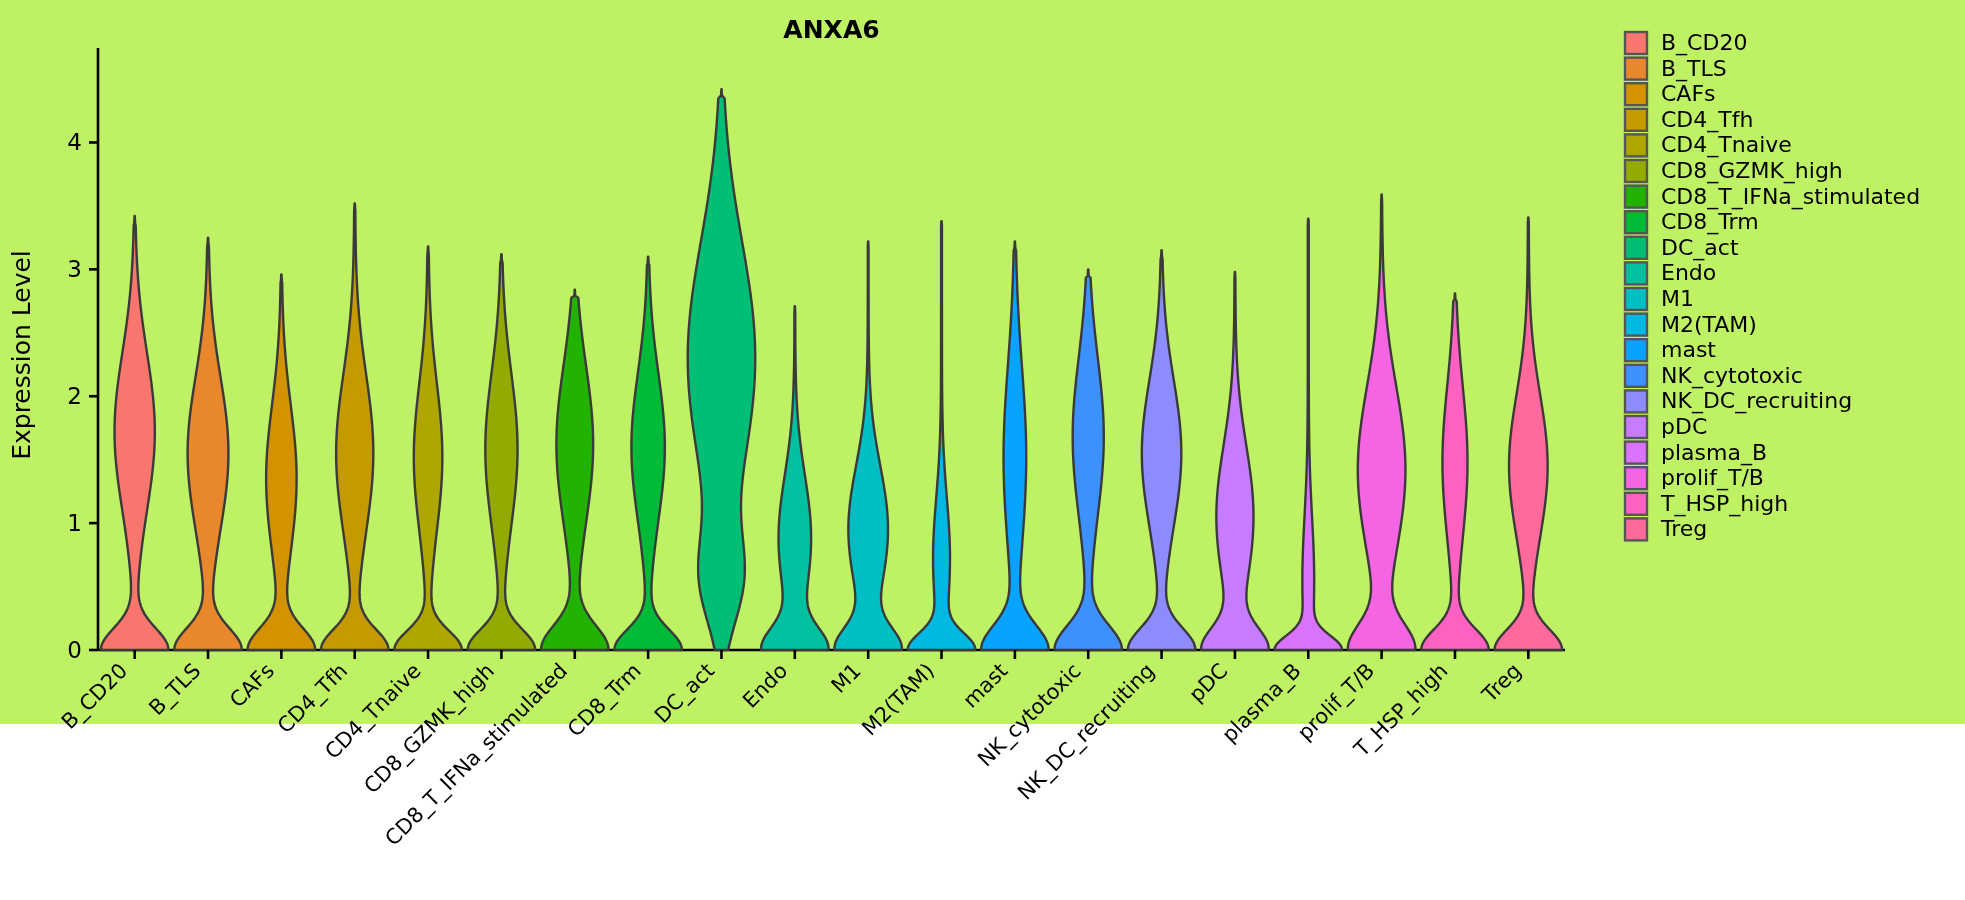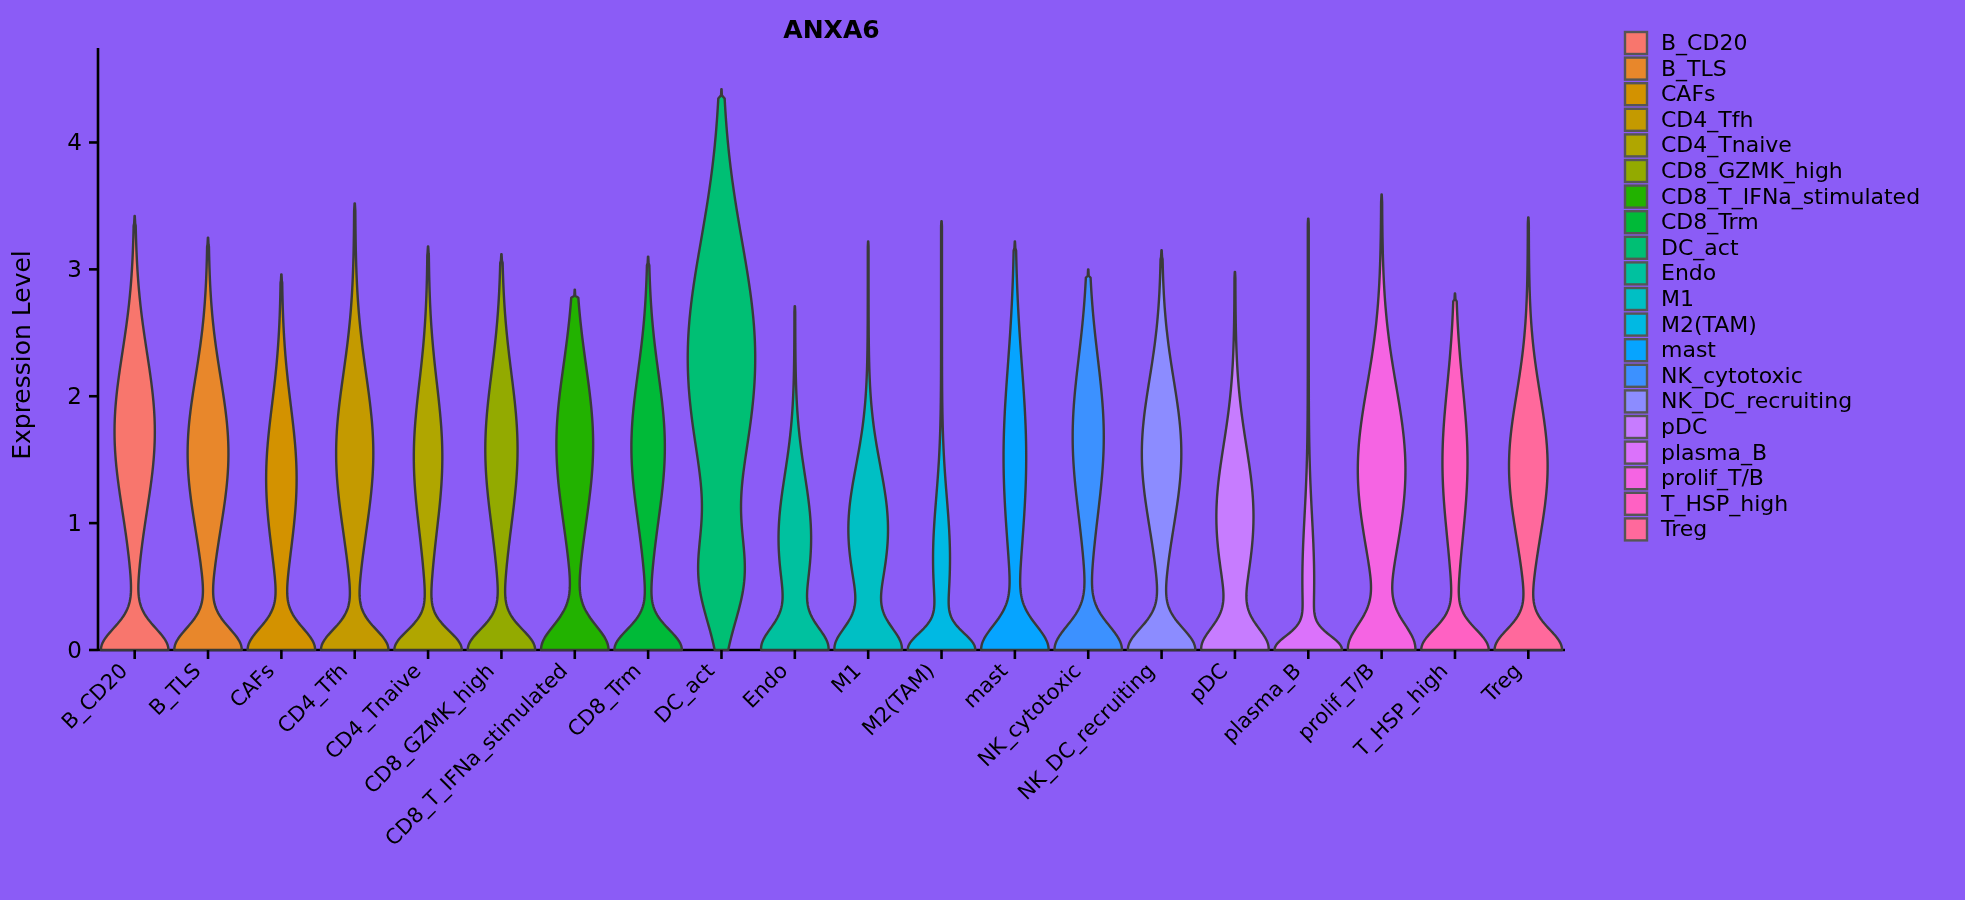--- a/index.html
+++ b/index.html
@@ -1,17 +1,17 @@
 <!DOCTYPE html>
 <html><head>
 <meta charset="utf-8">
 <style>
   html,body{margin:0;padding:0;background:#ffffff;}
   body{width:1965px;height:900px;font-family:"DejaVu Sans",sans-serif;overflow:hidden;}
-  #root{position:relative;width:1965px;height:900px;background:#8b5cf6;}
+  #root{position:relative;width:1965px;height:724px;background:#bef264;}
   #plot-svg{position:absolute;left:0;top:0;}
 </style>
 </head>
 <body>
 
 <div id="root">
   <svg id="plot-svg" width="1965" height="900">
       <text x="831.5" y="38" font-size="25" font-family="&quot;DejaVu Sans&quot;, sans-serif" fill="#000" text-anchor="middle" font-weight="bold">ANXA6</text>
       <line x1="98" y1="48" x2="98" y2="650" stroke="#000000" stroke-width="2.6"></line>
       <line x1="89" y1="650" x2="98" y2="650" stroke="#000000" stroke-width="2.6"></line>

